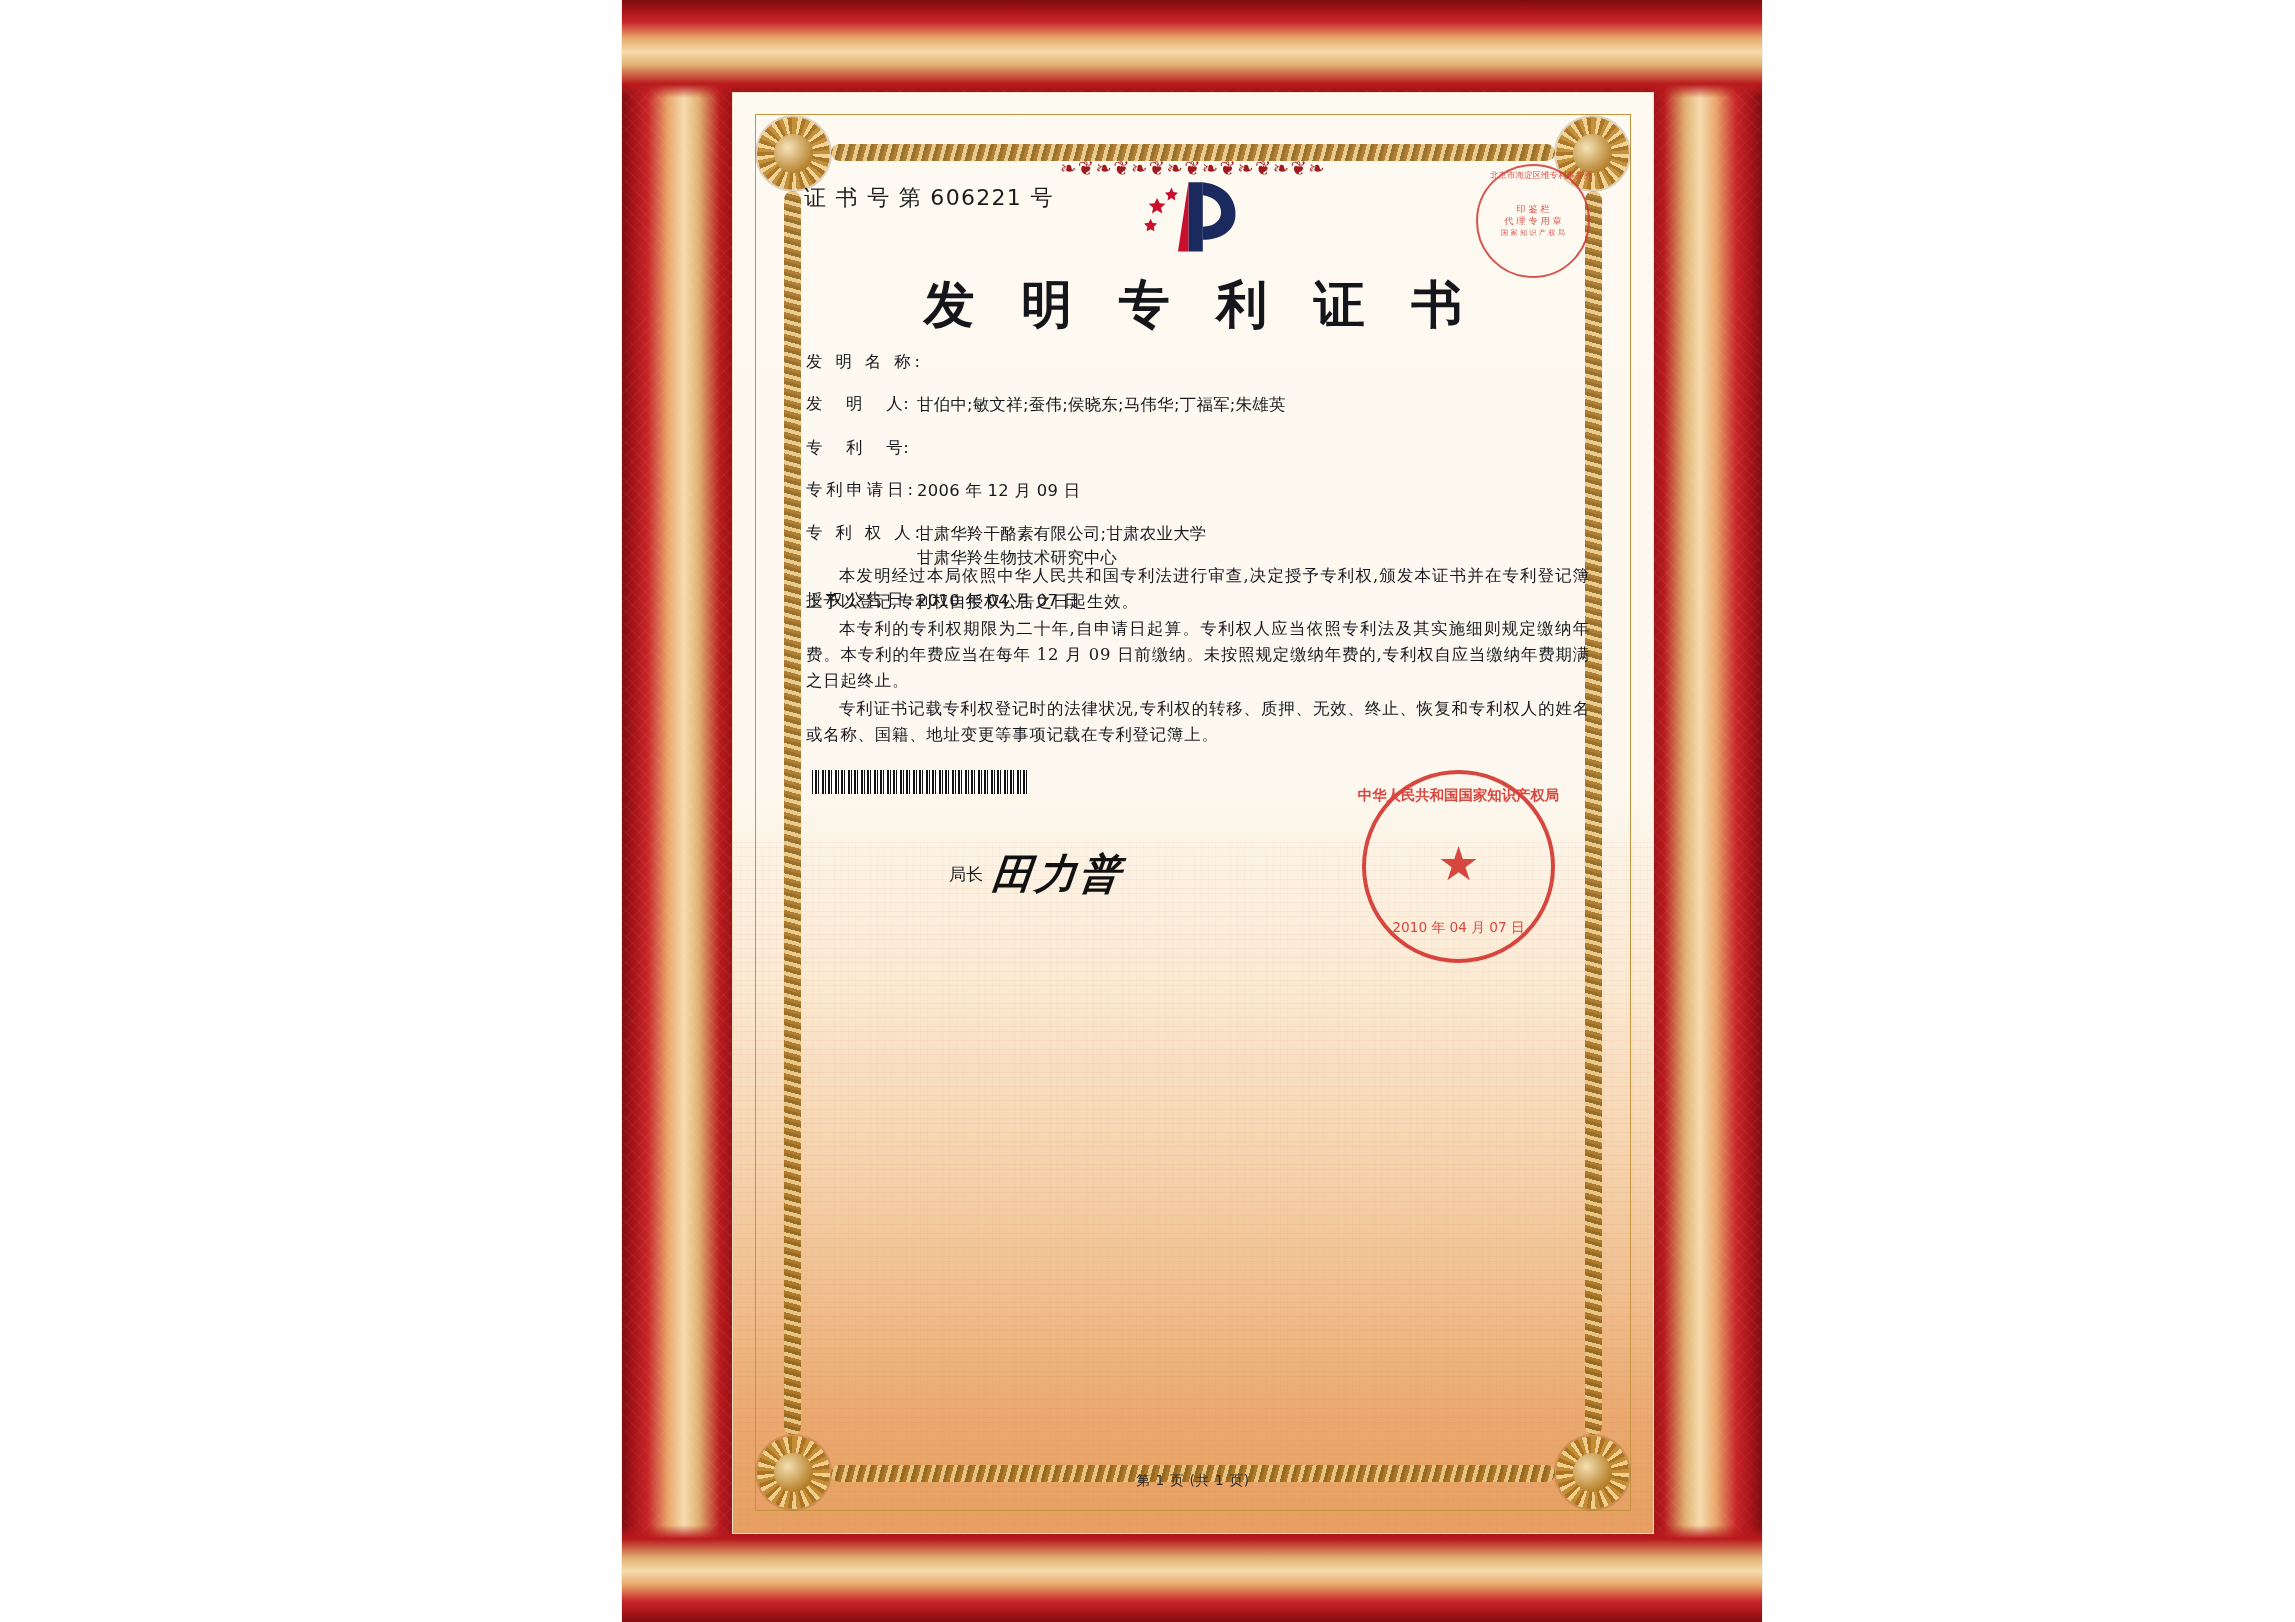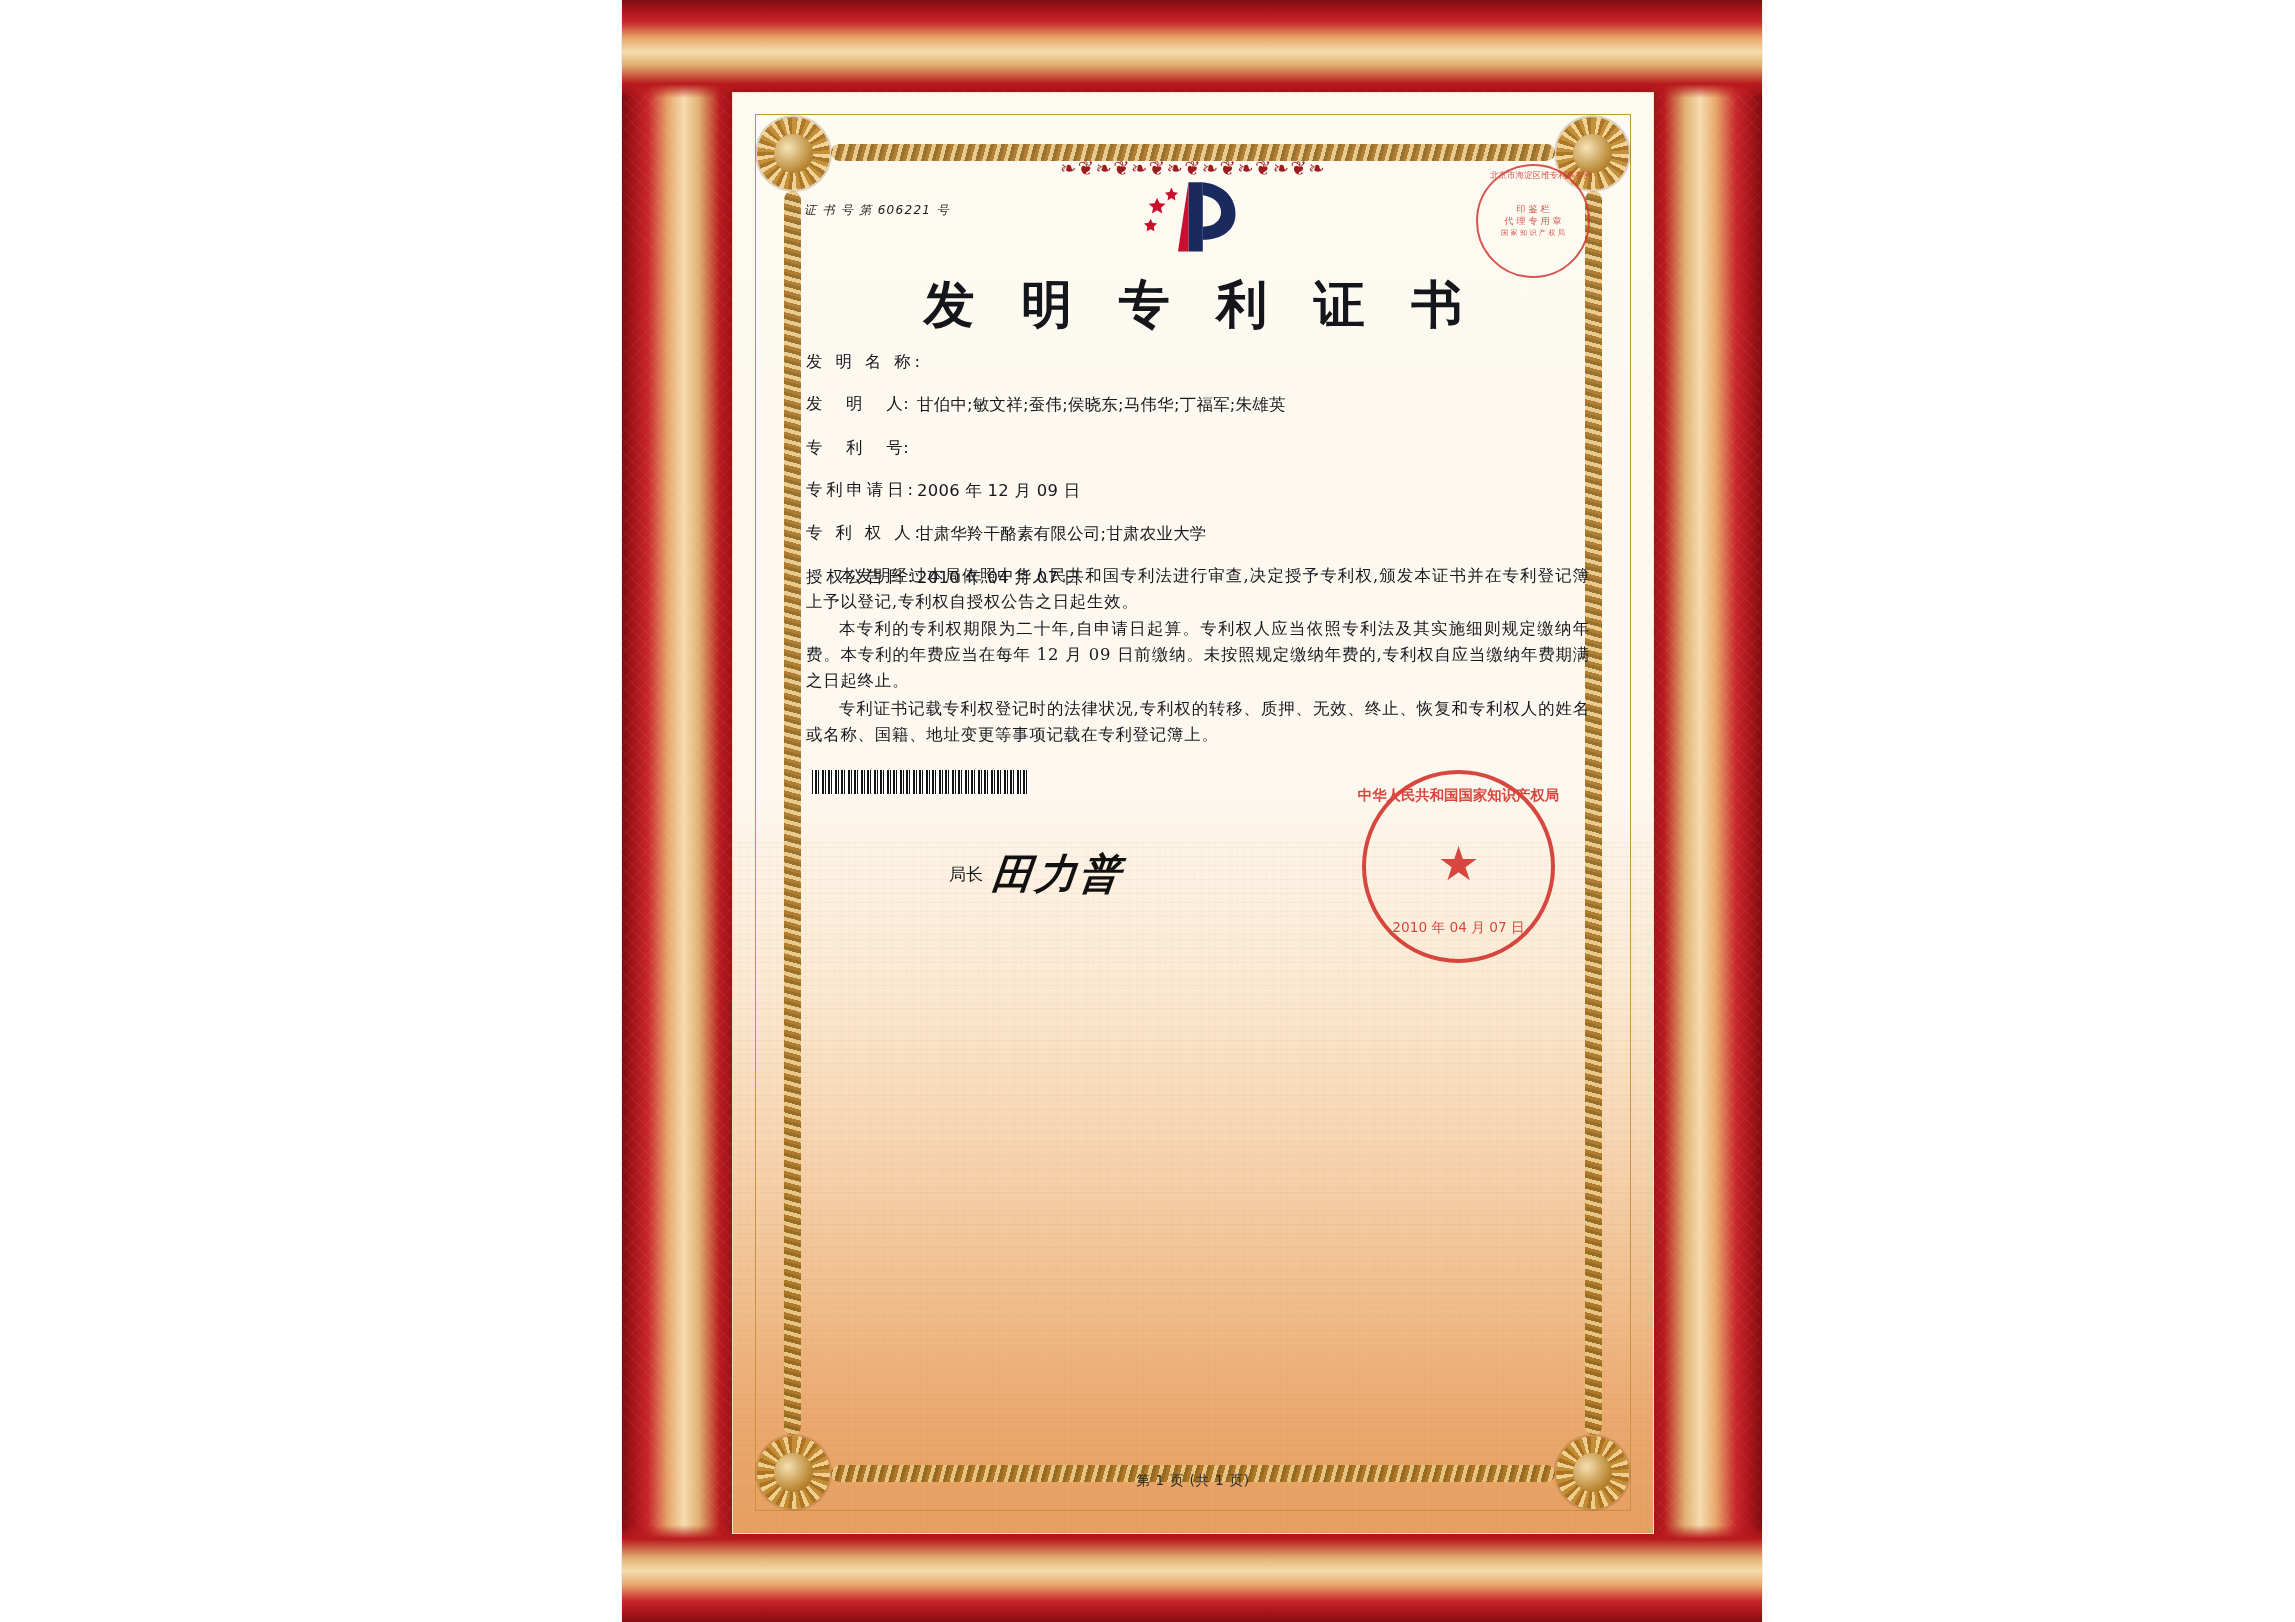--- a/index.html
+++ b/index.html
@@ -166,26 +166,25 @@
     text-align: center;
     line-height: 25px;
     white-space: nowrap;
     overflow: hidden;
   }
 
   
   #cert-number {
     position: absolute;
     left: 71px;
-    top: 109px;
-    font-size: 12px;
+    top: 90px;
+    font-size: 22px;
     color: #1c1c1c;
     letter-spacing: 1.3px;
     font-family: "DejaVu Sans", sans-serif;
-    font-style: italic;
   }
 
   
   #logo {
     position: absolute;
     left: 50%;
     transform: translateX(-50%);
     top: 85px;
     width: 111px;
     height: 79px;
@@ -461,20 +460,21 @@
           <div class="field-label">专利申请日:</div>
           <div class="field-value">
             <span>2006 年 12 月 09 日</span>
           </div>
         </div>
 
         <div class="field-row">
           <div class="field-label">专 利 权 人:</div>
           <div class="field-value">
             <span>甘肃华羚干酪素有限公司;甘肃农业大学</span>
+            <span class="line2">甘肃华羚生物技术研究中心</span>
           </div>
         </div>
 
         <div class="field-row">
           <div class="field-label">授权公告日:</div>
           <div class="field-value">
             <span>2010 年 04 月 07 日</span>
           </div>
         </div>
 

